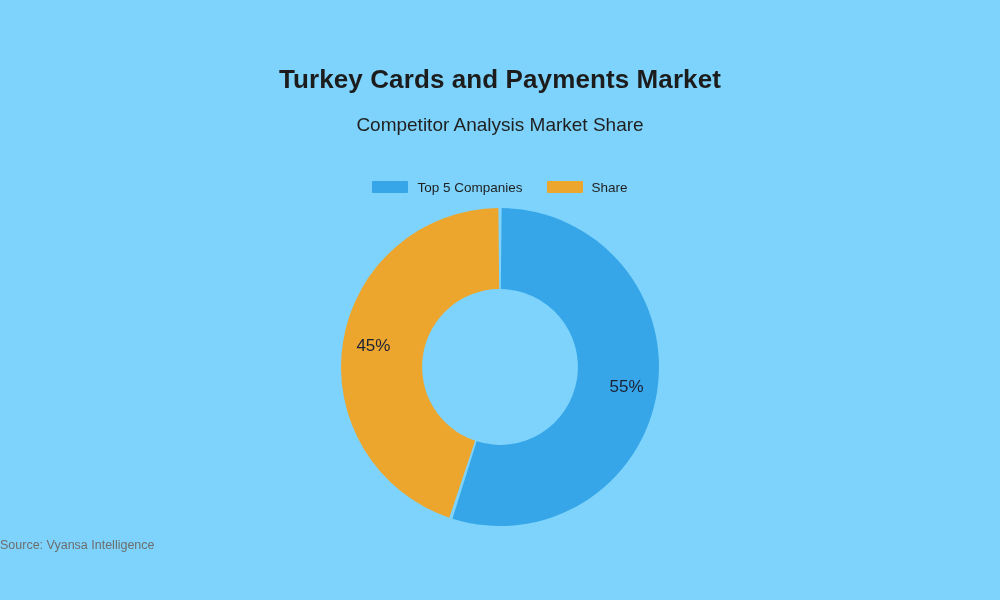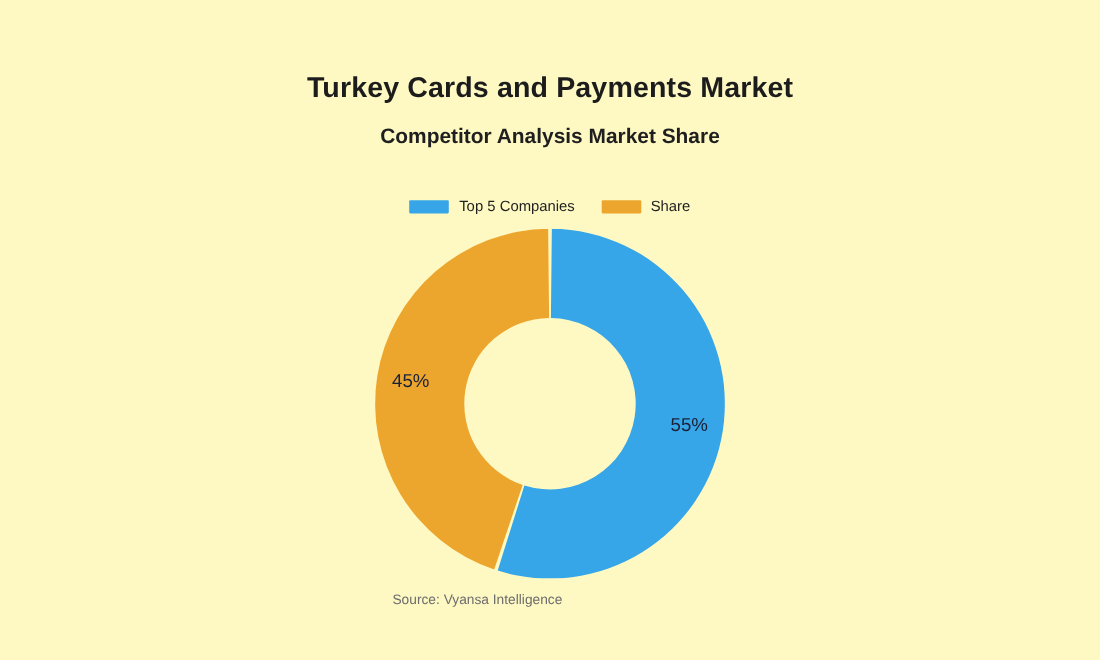--- a/index.html
+++ b/index.html
@@ -10,21 +10,21 @@
     width: 1000px;
     height: 600px;
     background: #ffffff;
     font-family: "Liberation Sans", sans-serif;
     overflow: hidden;
   }
   .chart-card {
     position: relative;
     width: 1000px;
     height: 600px;
-    background: #fef9c3;
+    background: #7dd3fc;
     box-sizing: border-box;
   }
   .chart-title {
     position: absolute;
     top: 64px;
     left: 0;
     width: 1000px;
     text-align: center;
     font-size: 26px;
     font-weight: 600;
@@ -32,37 +32,37 @@
     letter-spacing: 0.1px;
     line-height: 1.2;
   }
   .chart-subtitle {
     position: absolute;
     top: 114px;
     left: 0;
     width: 1000px;
     text-align: center;
     font-size: 19px;
-    font-weight: 700;
+    font-weight: 400;
     color: #1f1f1f;
     line-height: 1.2;
   }
   .legend {
     position: absolute;
     top: 181px;
     left: 0;
     width: 1000px;
     display: flex;
     justify-content: center;
     align-items: center;
     gap: 24px;
   }
   .legend-item {
     display: flex;
-    align-items: center;
+    align-items: flex-start;
     gap: 9px;
   }
   .legend-swatch {
     width: 36px;
     height: 12px;
     border-radius: 1px;
     flex: 0 0 auto;
   }
   .legend-label {
     font-size: 13.5px;
@@ -87,21 +87,21 @@
     font-size: 17px;
     fill: #1b2135;
     text-anchor: middle;
     dominant-baseline: middle;
   }
   .source-note {
     position: absolute;
     top: 538px;
     left: 0;
     width: 868px;
-    text-align: center;
+    text-align: left;
     font-size: 12.5px;
     color: #6d6d6d;
     line-height: 1.2;
   }
 </style>
 </head>
 <body>
 
 <div class="chart-card">
 

